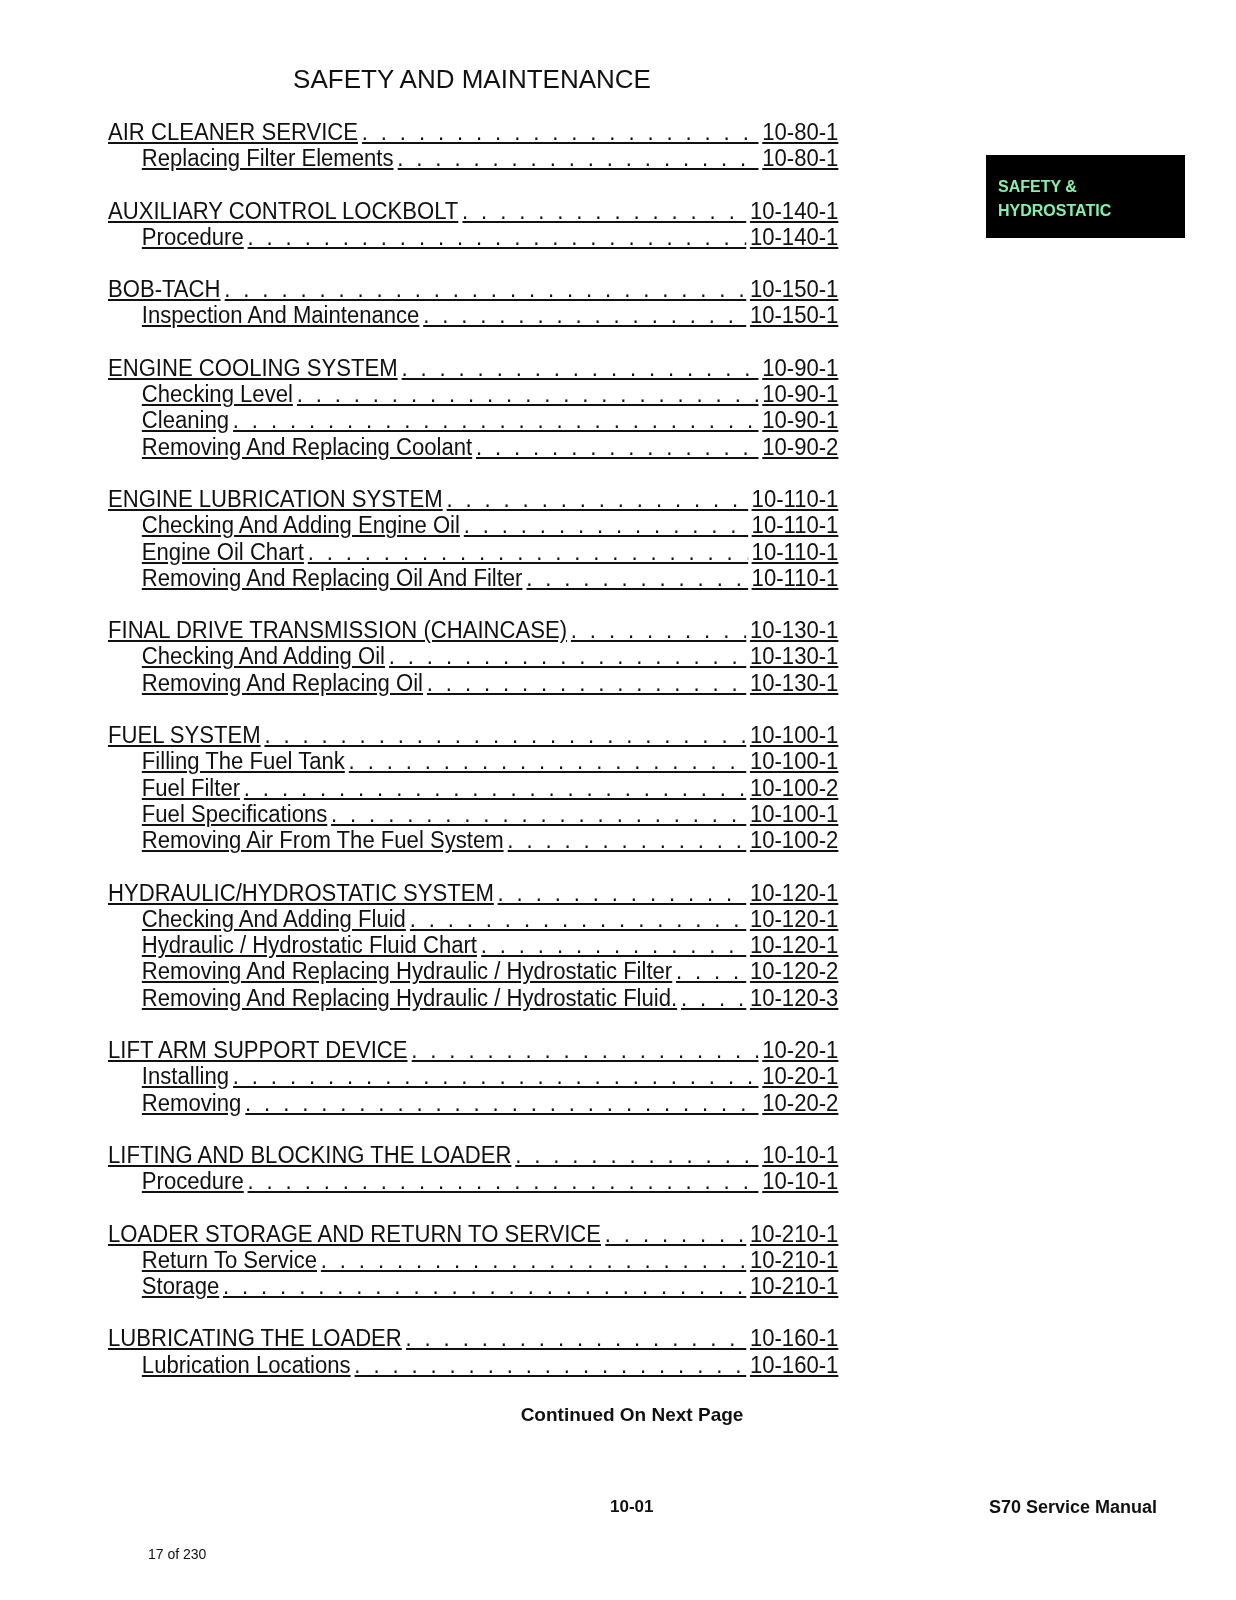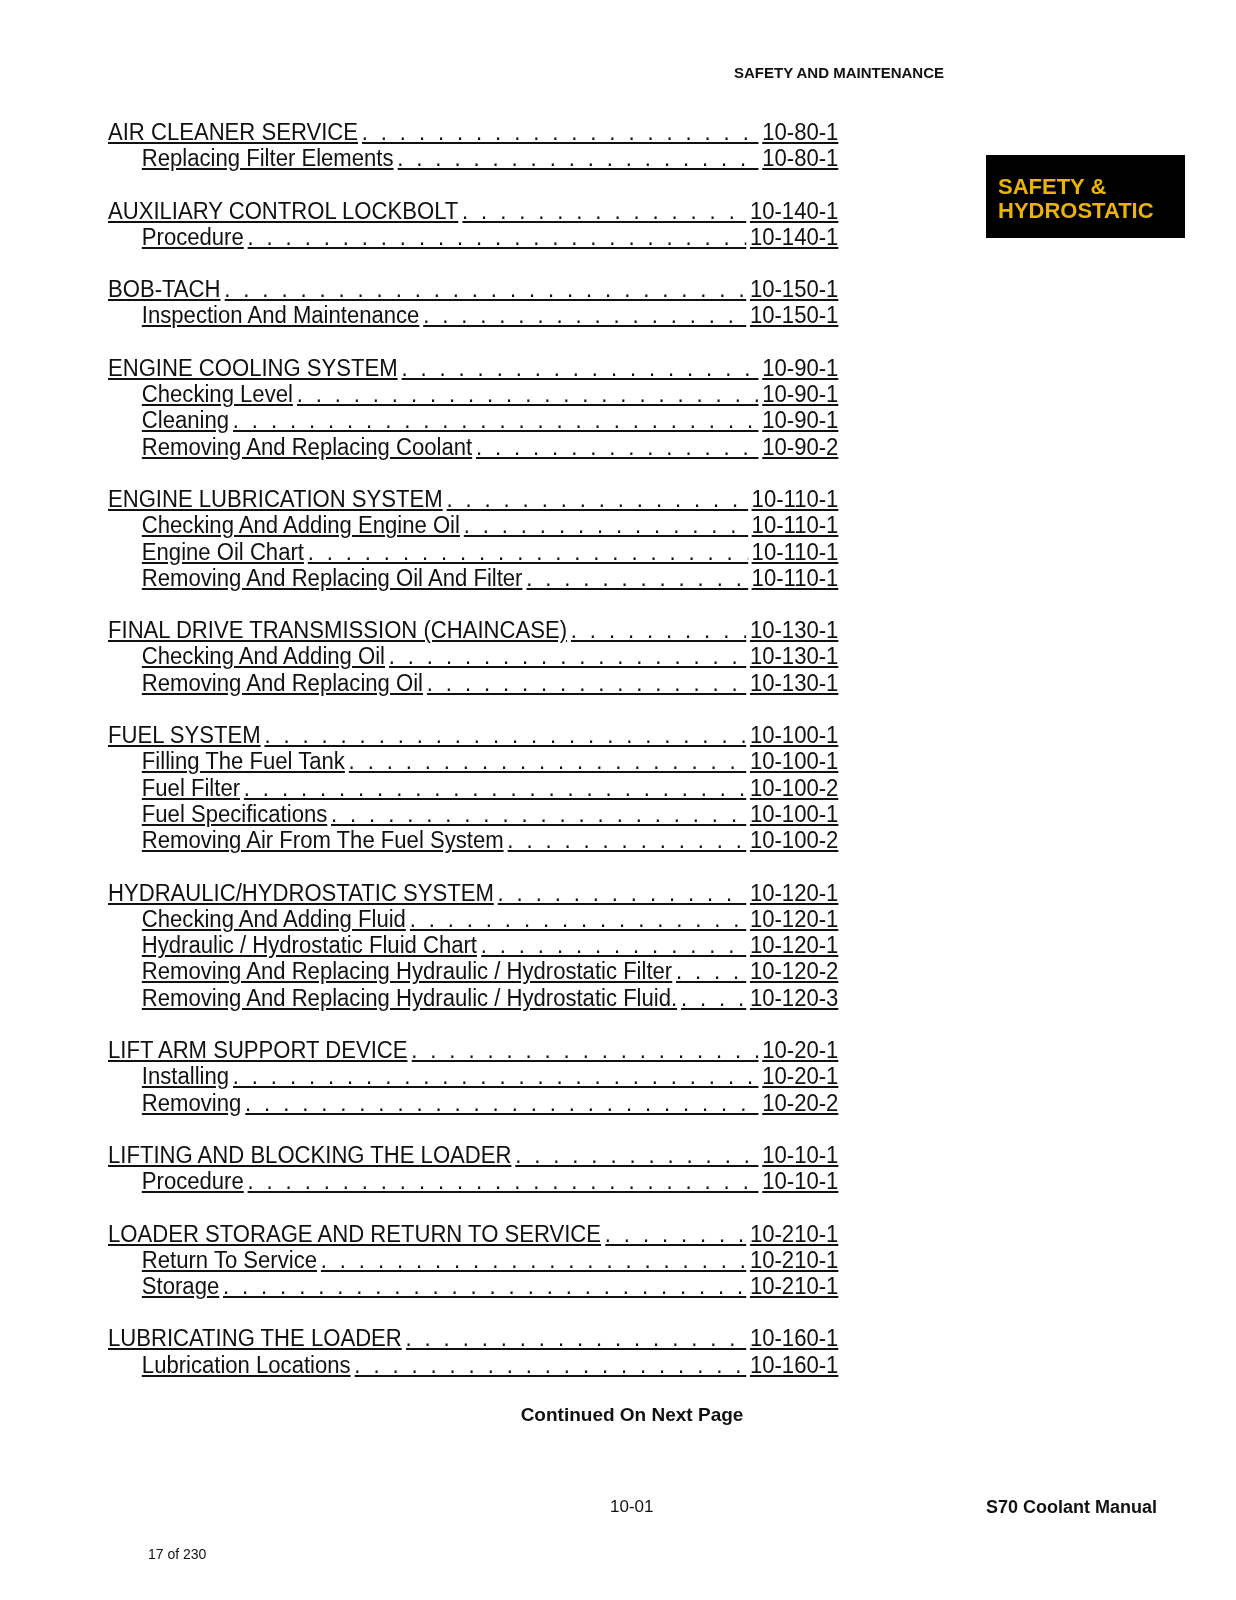--- a/index.html
+++ b/index.html
@@ -1,28 +1,28 @@
 <!DOCTYPE html>
 <html><head>
 <meta charset="utf-8">
 <style>
   html, body { margin: 0; padding: 0; background: #ffffff; }
   body { width: 1236px; height: 1600px; position: relative; overflow: hidden; color: #111; font-family: "Liberation Sans", sans-serif; }
-  .page-title { position: absolute; left: 0; width: 944px; top: 64px; text-align: right; font-weight: bold; font-size: 15px; letter-spacing: 0; }
+  .page-title { position: absolute; left: 0; width: 944px; top: 64px; text-align: center; font-weight: normal; font-size: 26px; letter-spacing: 0; }
   .toc { position: absolute; left: 108px; top: 119px; width: 730px; text-decoration: underline; }
   .section { margin-bottom: 26px; }
   .row { display: flex; align-items: baseline; height: 26.3px; font-size: 23.5px; line-height: 26px; white-space: nowrap; transform: scaleX(0.94); transform-origin: left; width: 777px; }
   .row.sub { padding-left: 36px; width: 741px; }
   .row .label { flex: 0 0 auto; }
   .row .dots { flex: 1 1 auto; overflow: hidden; margin: 0 4px; letter-spacing: 3.6px; }
   .row .dots::after { content: ". . . . . . . . . . . . . . . . . . . . . . . . . . . . . . . . . . . . . . . . . . . . . . . . . . . . . . . . . . . . . . . . . . . . . . . . . . . . . . . . . . . . . . . . . . . . . . . . . . . . . . ."; }
   .row .page { flex: 0 0 auto; }
-  .tab { position: absolute; left: 986px; top: 155px; width: 199px; height: 83px; background: #000; color: #eab308; font-weight: bold; font-size: 22px; line-height: 24px; box-sizing: border-box; padding: 20px 0 0 12px; }
+  .tab { position: absolute; left: 986px; top: 155px; width: 199px; height: 83px; background: #000; color: #86efac; font-weight: bold; font-size: 16px; line-height: 24px; box-sizing: border-box; padding: 20px 0 0 12px; }
   .continued { position: absolute; left: 0; width: 1264px; top: 1404px; text-align: center; font-weight: bold; font-size: 19px; }
-  .footer-page { position: absolute; left: 610px; top: 1497px; font-weight: normal; font-size: 17px; }
+  .footer-page { position: absolute; left: 610px; top: 1497px; font-weight: bold; font-size: 17px; }
   .footer-manual { position: absolute; right: 79px; top: 1497px; font-weight: bold; font-size: 18px; }
   .page-counter { position: absolute; left: 148px; top: 1546px; font-size: 14px; }
 </style>
 </head>
 <body>
 
 <div class="page-title">SAFETY AND MAINTENANCE</div>
 
 <div class="tab">
   <div>SAFETY &amp;</div>
@@ -236,14 +236,14 @@
       <div class="row sub">
         <span class="label">Lubrication Locations</span>
         <span class="dots"></span>
         <span class="page">10-160-1</span>
       </div>
     </div>
   </div>
 
 <div class="continued">Continued On Next Page</div>
 <div class="footer-page">10-01</div>
-<div class="footer-manual">S70 Coolant Manual</div>
+<div class="footer-manual">S70 Service Manual</div>
 <div class="page-counter">17 of 230</div>
 
 </body></html>

